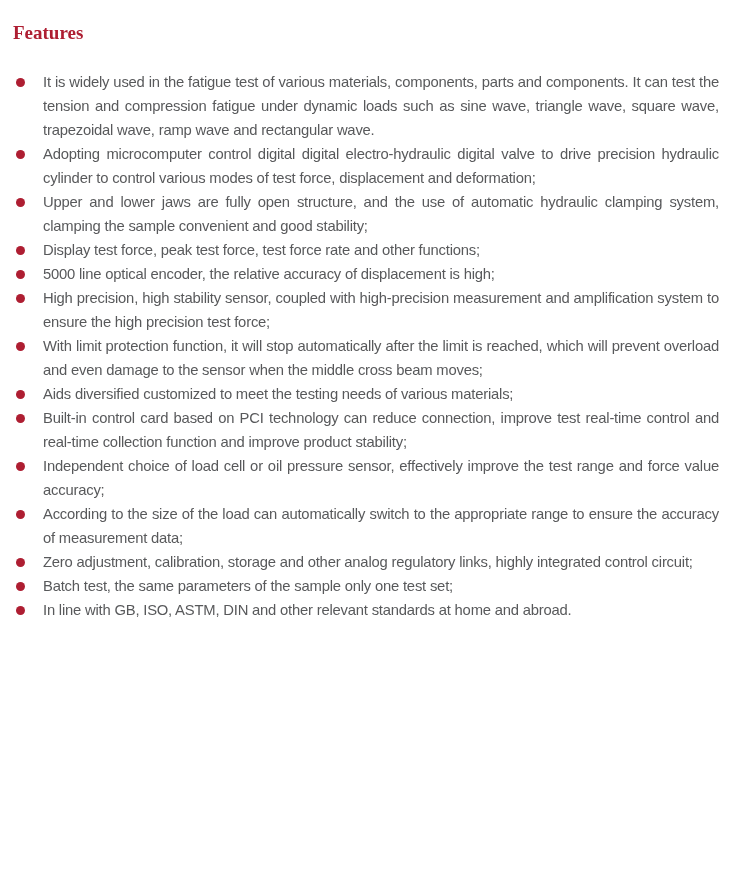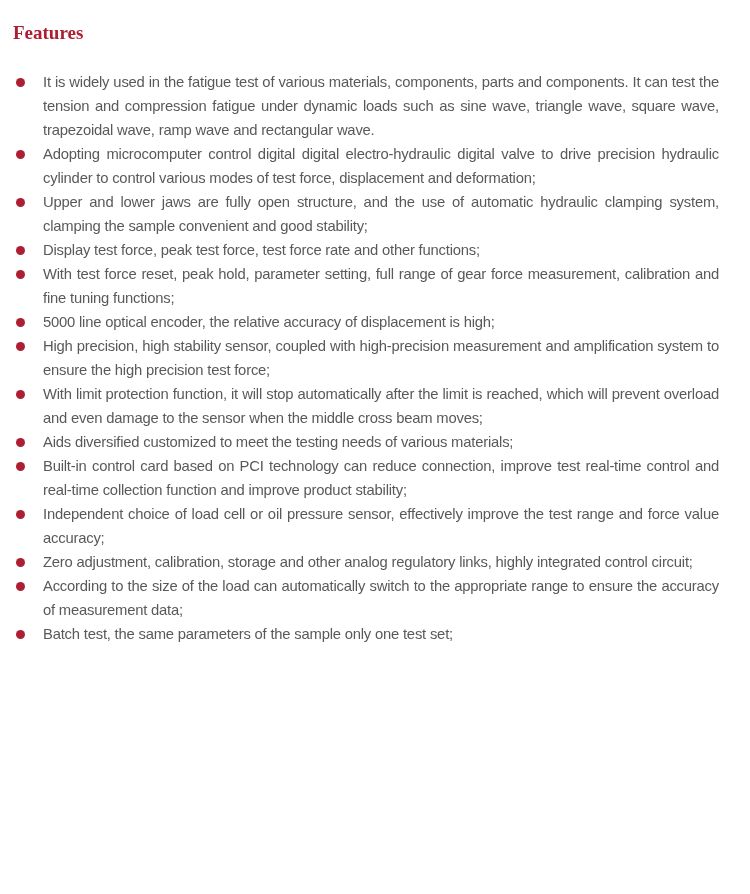--- a/index.html
+++ b/index.html
@@ -75,24 +75,20 @@
     <li class="feature-item">
       <span class="bullet-dot"></span>
       <span class="feature-text">Upper and lower jaws are fully open structure, and the use of automatic hydraulic clamping system, clamping the sample convenient and good stability;</span>
     </li>
     <li class="feature-item">
       <span class="bullet-dot"></span>
       <span class="feature-text">Display test force, peak test force, test force rate and other functions;</span>
     </li>
     <li class="feature-item">
       <span class="bullet-dot"></span>
-      <span class="feature-text">With test force reset, peak hold, parameter setting, full range of gear force measurement, calibration and fine tuning functions;</span>
-    </li>
-    <li class="feature-item">
-      <span class="bullet-dot"></span>
       <span class="feature-text">5000 line optical encoder, the relative accuracy of displacement is high;</span>
     </li>
     <li class="feature-item">
       <span class="bullet-dot"></span>
       <span class="feature-text">High precision, high stability sensor, coupled with high-precision measurement and amplification system to ensure the high precision test force;</span>
     </li>
     <li class="feature-item">
       <span class="bullet-dot"></span>
       <span class="feature-text">With limit protection function, it will stop automatically after the limit is reached, which will prevent overload and even damage to the sensor when the middle cross beam moves;</span>
     </li>
@@ -103,24 +99,28 @@
     <li class="feature-item">
       <span class="bullet-dot"></span>
       <span class="feature-text">Built-in control card based on PCI technology can reduce connection, improve test real-time control and real-time collection function and improve product stability;</span>
     </li>
     <li class="feature-item">
       <span class="bullet-dot"></span>
       <span class="feature-text">Independent choice of load cell or oil pressure sensor, effectively improve the test range and force value accuracy;</span>
     </li>
     <li class="feature-item">
       <span class="bullet-dot"></span>
-      <span class="feature-text">Zero adjustment, calibration, storage and other analog regulatory links, highly integrated control circuit;</span>
+      <span class="feature-text">According to the size of the load can automatically switch to the appropriate range to ensure the accuracy of measurement data;</span>
     </li>
     <li class="feature-item">
       <span class="bullet-dot"></span>
-      <span class="feature-text">According to the size of the load can automatically switch to the appropriate range to ensure the accuracy of measurement data;</span>
+      <span class="feature-text">Zero adjustment, calibration, storage and other analog regulatory links, highly integrated control circuit;</span>
     </li>
     <li class="feature-item">
       <span class="bullet-dot"></span>
       <span class="feature-text">Batch test, the same parameters of the sample only one test set;</span>
     </li>
+    <li class="feature-item">
+      <span class="bullet-dot"></span>
+      <span class="feature-text">In line with GB, ISO, ASTM, DIN and other relevant standards at home and abroad.</span>
+    </li>
   </ul>
 </div>
 
 </body></html>

